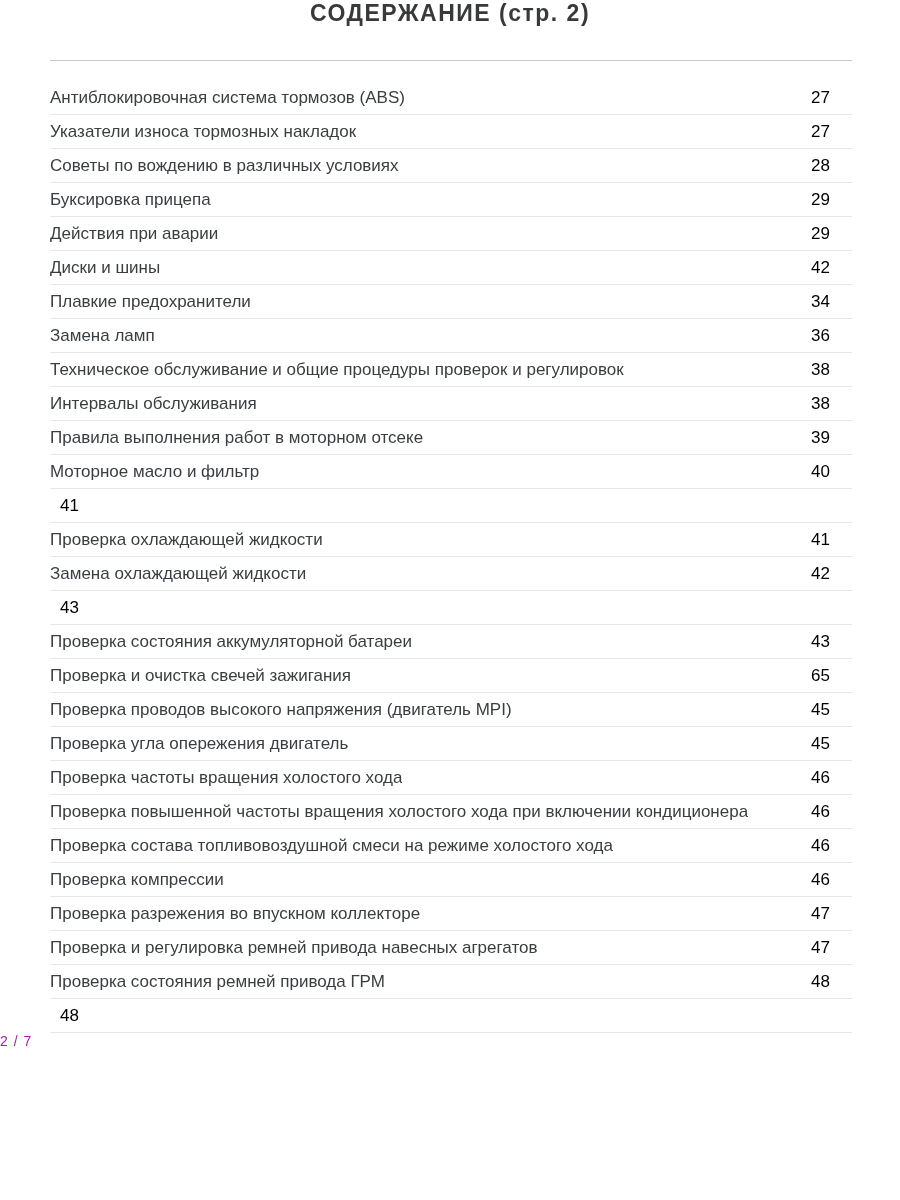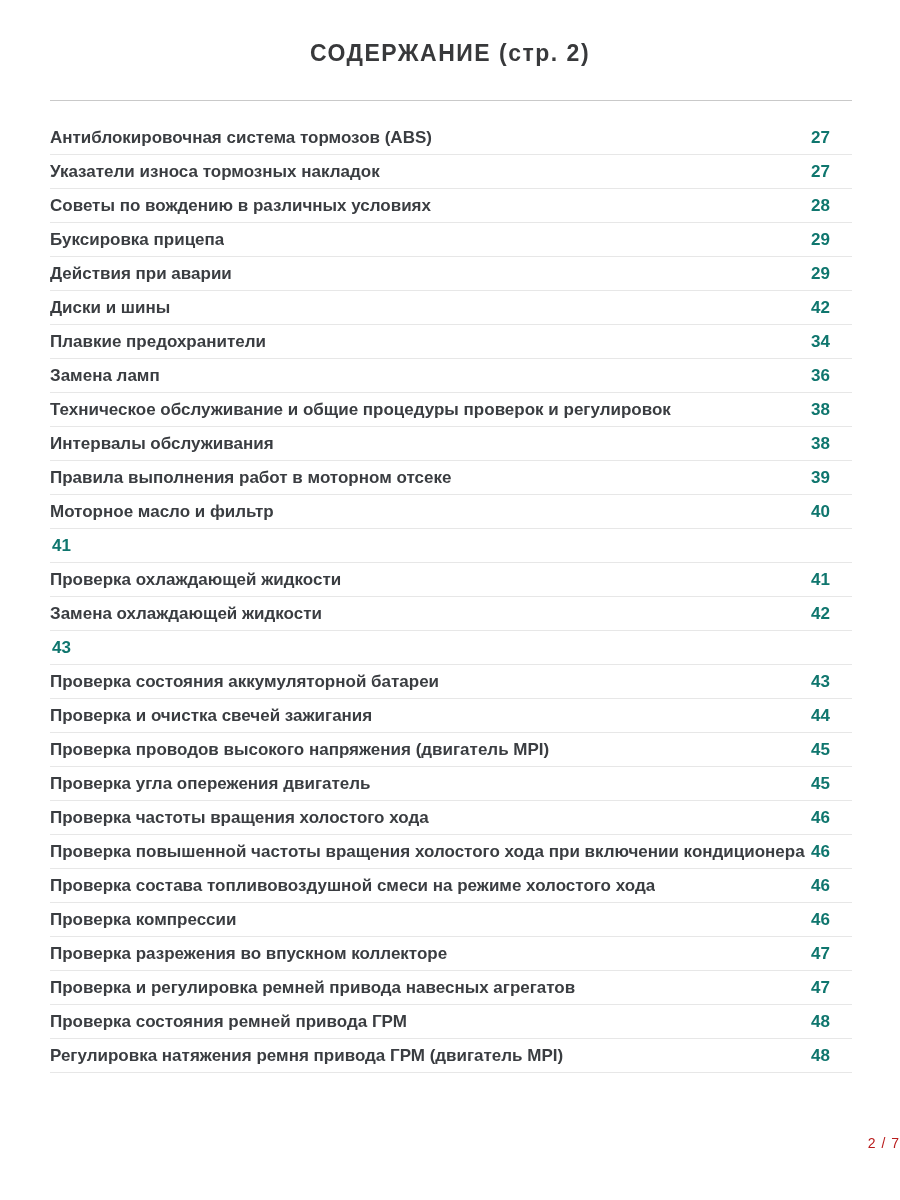--- a/index.html
+++ b/index.html
@@ -6,65 +6,62 @@
   html, body { background: #ffffff; }
   .page {
     width: 900px;
     height: 1200px;
     margin: 0 auto;
     background: #ffffff;
     font-family: "Liberation Sans", sans-serif;
     overflow: hidden;
   }
   .page-title {
-    padding-top: 40px;
     text-align: center;
     font-size: 23px;
     font-weight: bold;
     letter-spacing: 1.5px;
     color: #38393b;
   }
   .title-rule {
     border: none;
     border-top: 1px solid #c9c9c9;
     margin: 33px 48px 0 50px;
   }
   .toc {
     margin: 0 48px 0 50px;
     padding-top: 20px;
-    font-weight: bold;
   }
   .toc-row {
     height: 34px;
     display: flex;
     justify-content: space-between;
     align-items: center;
     border-bottom: 1px solid #e7e7e7;
     cursor: pointer;
   }
   .toc-label {
     font-size: 17px;
     color: #3a3d41;
     white-space: nowrap;
     overflow: hidden;
   }
   .toc-page {
     font-size: 17px;
-    color: #0f766e;
+    color: #000000;
     padding-right: 22px;
-    margin-left: 2px;
+    margin-left: 10px;
     flex-shrink: 0;
     text-align: right;
   }
   .page-indicator {
-    text-align: right;
-    margin-top: 62px;
+    text-align: left;
     font-size: 14px;
     letter-spacing: 1px;
-    color: #b91c1c;
+    color: #a21caf;
   }
 </style>
 </head>
 <body>
 
 <div class="page">
   <div class="page-title">СОДЕРЖАНИЕ (стр. 2)</div>
 
   <hr class="title-rule">
 
@@ -147,21 +144,21 @@
     <span class="toc-page">43</span>
   </div>
 
   <div class="toc-row">
     <span class="toc-label">Проверка состояния аккумуляторной батареи</span>
     <span class="toc-page">43</span>
   </div>
 
   <div class="toc-row">
     <span class="toc-label">Проверка и очистка свечей зажигания</span>
-    <span class="toc-page">44</span>
+    <span class="toc-page">65</span>
   </div>
 
   <div class="toc-row">
     <span class="toc-label">Проверка проводов высокого напряжения (двигатель MPI)</span>
     <span class="toc-page">45</span>
   </div>
 
   <div class="toc-row">
     <span class="toc-label">Проверка угла опережения двигатель</span>
     <span class="toc-page">45</span>
@@ -196,19 +193,18 @@
     <span class="toc-label">Проверка и регулировка ремней привода навесных агрегатов</span>
     <span class="toc-page">47</span>
   </div>
 
   <div class="toc-row">
     <span class="toc-label">Проверка состояния ремней привода ГРМ</span>
     <span class="toc-page">48</span>
   </div>
 
   <div class="toc-row">
-    <span class="toc-label">Регулировка натяжения ремня привода ГРМ (двигатель MPI)</span>
     <span class="toc-page">48</span>
   </div>
 </div>
 
   <div class="page-indicator">2 / 7</div>
 </div>
 
 </body></html>

